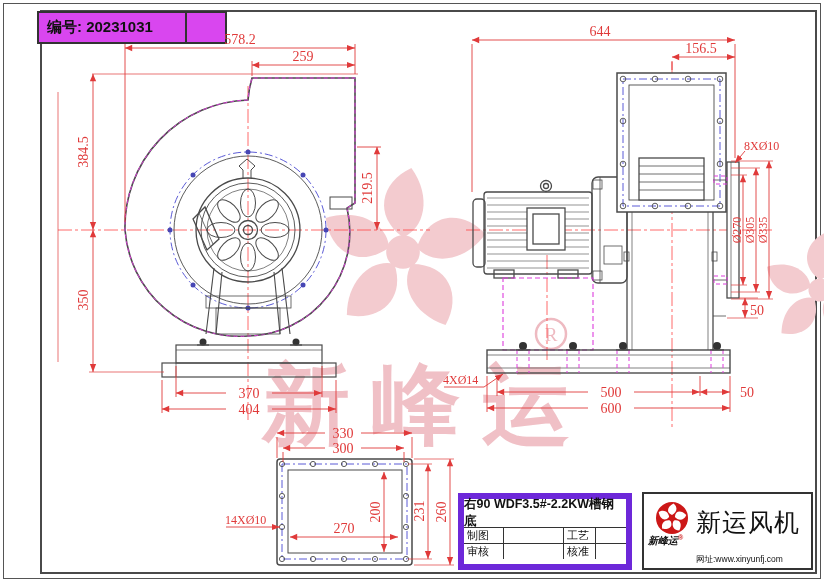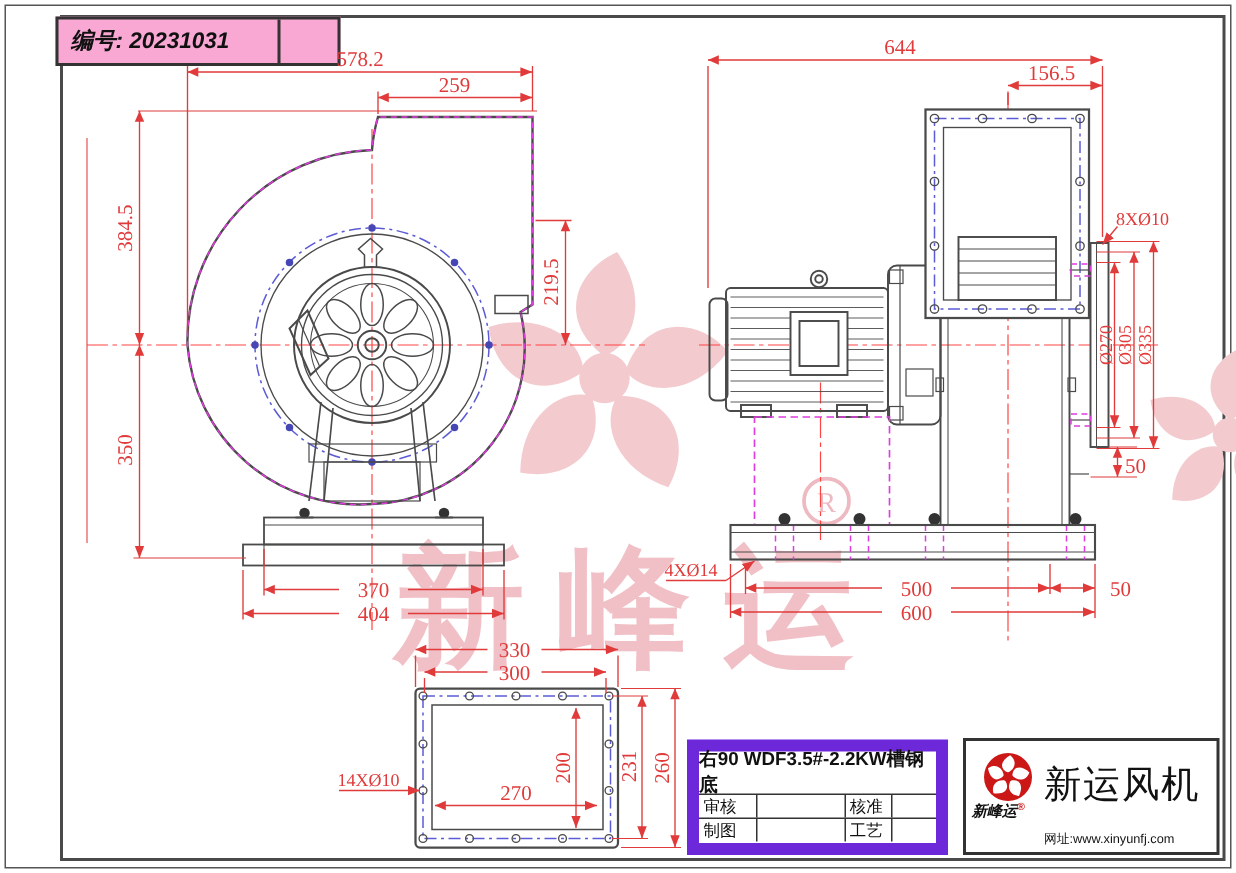--- a/index.html
+++ b/index.html
@@ -1,31 +1,31 @@
 <!DOCTYPE html>
 <html><head>
 <meta charset="utf-8">
 <style>
   html,body{margin:0;padding:0;background:#ffffff;}
   .sheet{position:relative;width:824px;height:582px;background:#ffffff;overflow:hidden;
          font-family:"Liberation Sans",sans-serif;}
   .frame-outer{position:absolute;left:3px;top:3px;width:816px;height:574px;border:1px solid #555;}
   .frame-inner{position:absolute;left:40px;top:10px;width:773px;height:560px;border:2px solid #4a4a4a;}
   .serial-box{position:absolute;left:37px;top:11px;width:186px;height:29px;border:2px solid #333;
-              background:#f9a8d4;display:flex;font-style:italic;}
+              background:#d946ef;display:flex;}
   .serial-box .cell1{width:138px;height:100%;display:flex;align-items:center;padding-left:8px;
               border-right:2px solid #333;font-size:15px;font-weight:bold;color:#111;}
   .drawing{position:absolute;left:0;top:0;width:824px;height:582px;}
   svg text{font-family:"Liberation Serif",serif;}
   .dim{fill:#e03a3a;font-size:14px;}
   .dimsm{fill:#e03a3a;font-size:12px;}
   .wmtext{fill:#f0c0c6;font-size:88px;font-weight:bold;letter-spacing:22px;
           font-family:"DejaVu Sans",sans-serif;}
   
-  .tblock{position:absolute;left:458px;top:493px;width:174px;height:77px;border:8px solid #6d28d9;
+  .tblock{position:absolute;left:458px;top:493px;width:174px;height:77px;border:6px solid #6d28d9;
           box-sizing:border-box;background:#fff;font-size:11px;color:#111;}
   .tblock .trow{display:flex;border-top:1px solid #333;height:16px;box-sizing:border-box;}
   .tblock .ttitle{height:28px;display:flex;align-items:center;justify-content:center;
           font-weight:bold;font-size:12.5px;box-sizing:border-box;}
   .tblock .tc{border-right:1px solid #333;height:100%;display:flex;align-items:center;
           padding-left:3px;box-sizing:border-box;overflow:hidden;}
   .tblock .tc:last-child{border-right:none;}
   .company{position:absolute;left:642px;top:492px;width:171px;height:78px;border:2px solid #333;
           box-sizing:border-box;background:#fff;}
   .company .cname{position:absolute;left:52px;top:12px;width:115px;font-size:25px;font-weight:normal;
@@ -377,29 +377,29 @@
       <text class="dim" x="344" y="533" text-anchor="middle">270</text>
       <text class="dim" x="380" y="512" text-anchor="middle" transform="rotate(-90 380 512)">200</text>
       <text class="dim" x="424" y="511" text-anchor="middle" transform="rotate(-90 424 511)">231</text>
       <text class="dim" x="446" y="512" text-anchor="middle" transform="rotate(-90 446 512)">260</text>
     </g>
   </svg>
 
   <div class="tblock">
     <div class="ttitle">右90 WDF3.5#-2.2KW槽钢底</div>
     <div class="trow">
+      <div class="tc" style="width:42px">制图</div>
+      <div class="tc" style="width:63px"></div>
+      <div class="tc" style="width:34px">工艺</div>
+      <div class="tc" style="width:31px"></div>
+    </div>
+    <div class="trow">
       <div class="tc" style="width:42px">审核</div>
       <div class="tc" style="width:63px"></div>
       <div class="tc" style="width:34px">核准</div>
-      <div class="tc" style="width:31px"></div>
-    </div>
-    <div class="trow">
-      <div class="tc" style="width:42px">制图</div>
-      <div class="tc" style="width:63px"></div>
-      <div class="tc" style="width:34px">工艺</div>
       <div class="tc" style="width:31px"></div>
     </div>
   </div>
 
   <div class="company">
     <svg width="44" height="40" style="position:absolute;left:6px;top:4px">
       <g transform="translate(22,20)">
         <circle r="16" fill="#cc1717"></circle>
         <g fill="#ffffff">
           <path d="M0,-3 C4.5,-5 6.5,-10.5 1.5,-14.5 C-5,-11 -6,-5.5 0,-3"></path>

